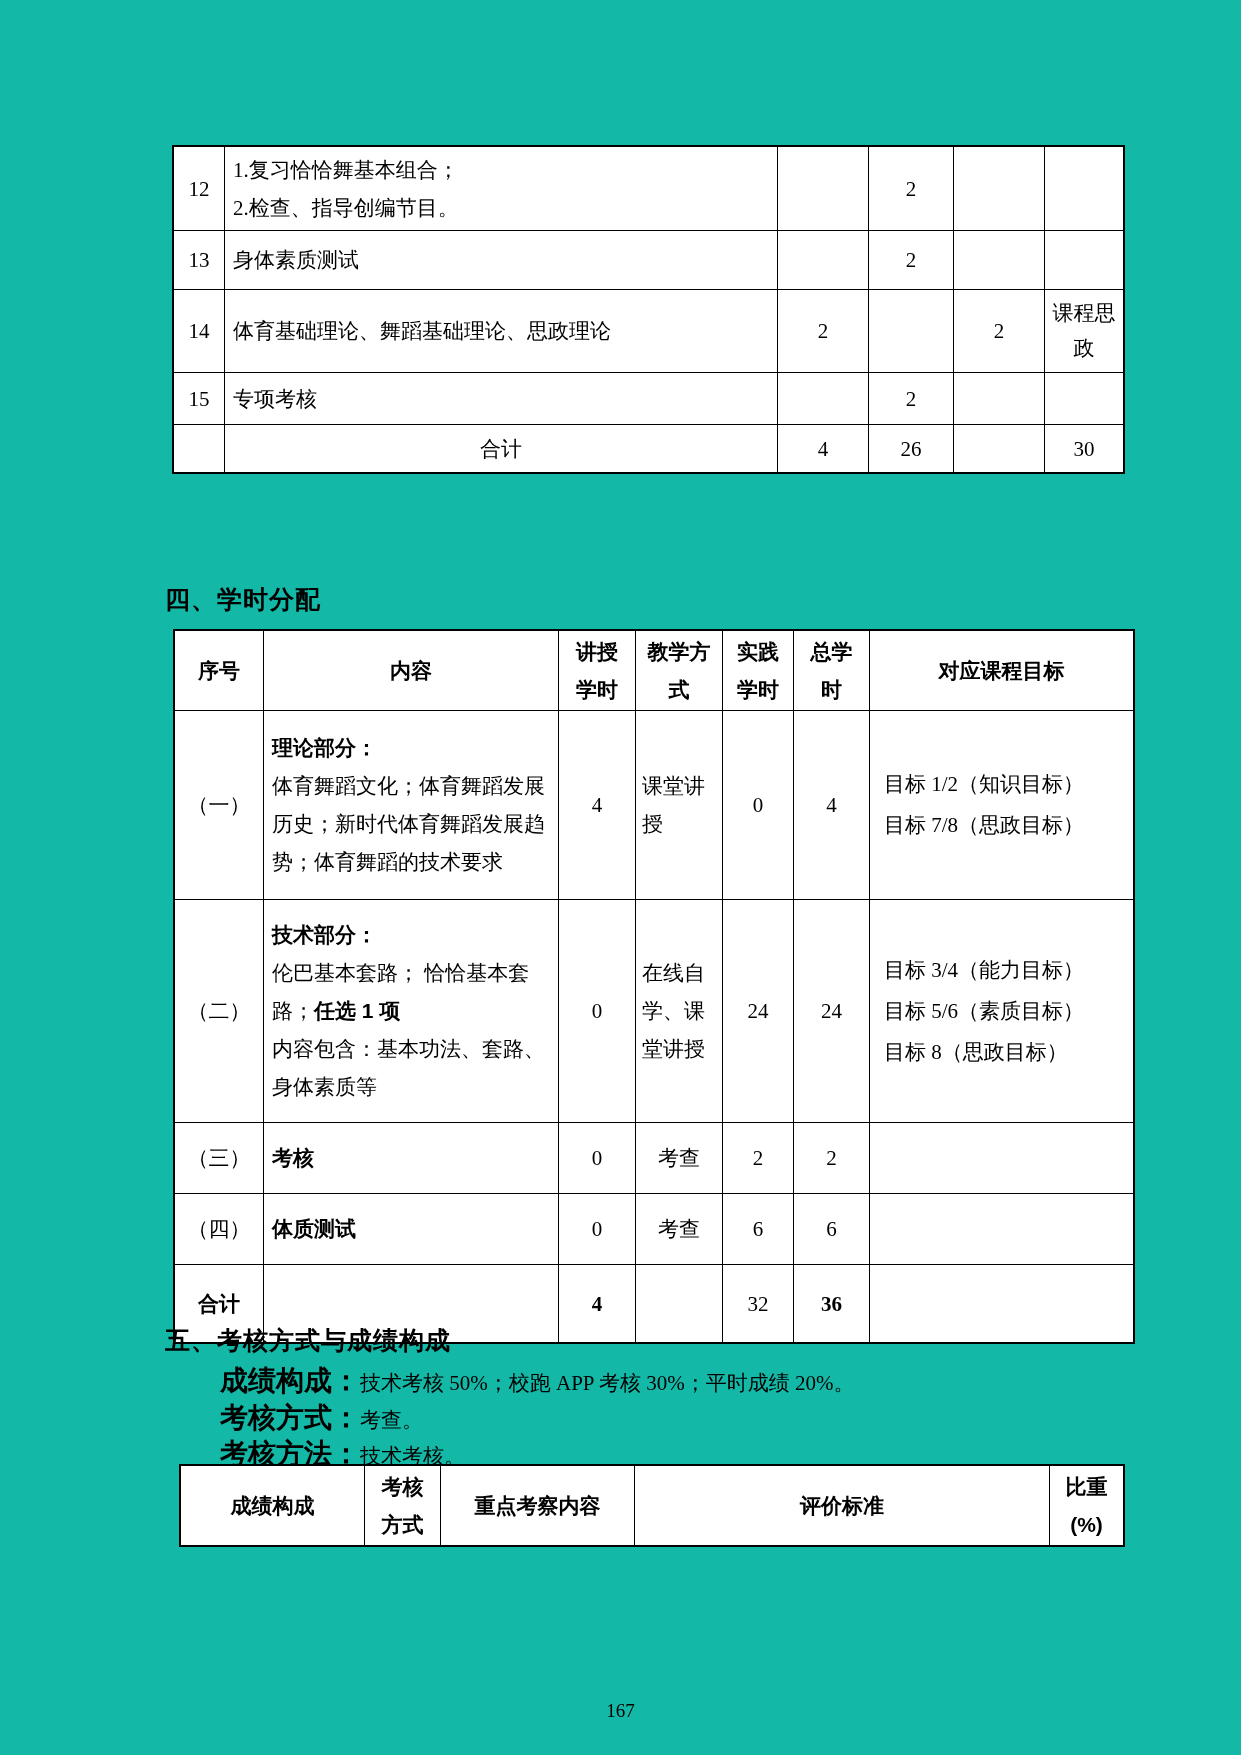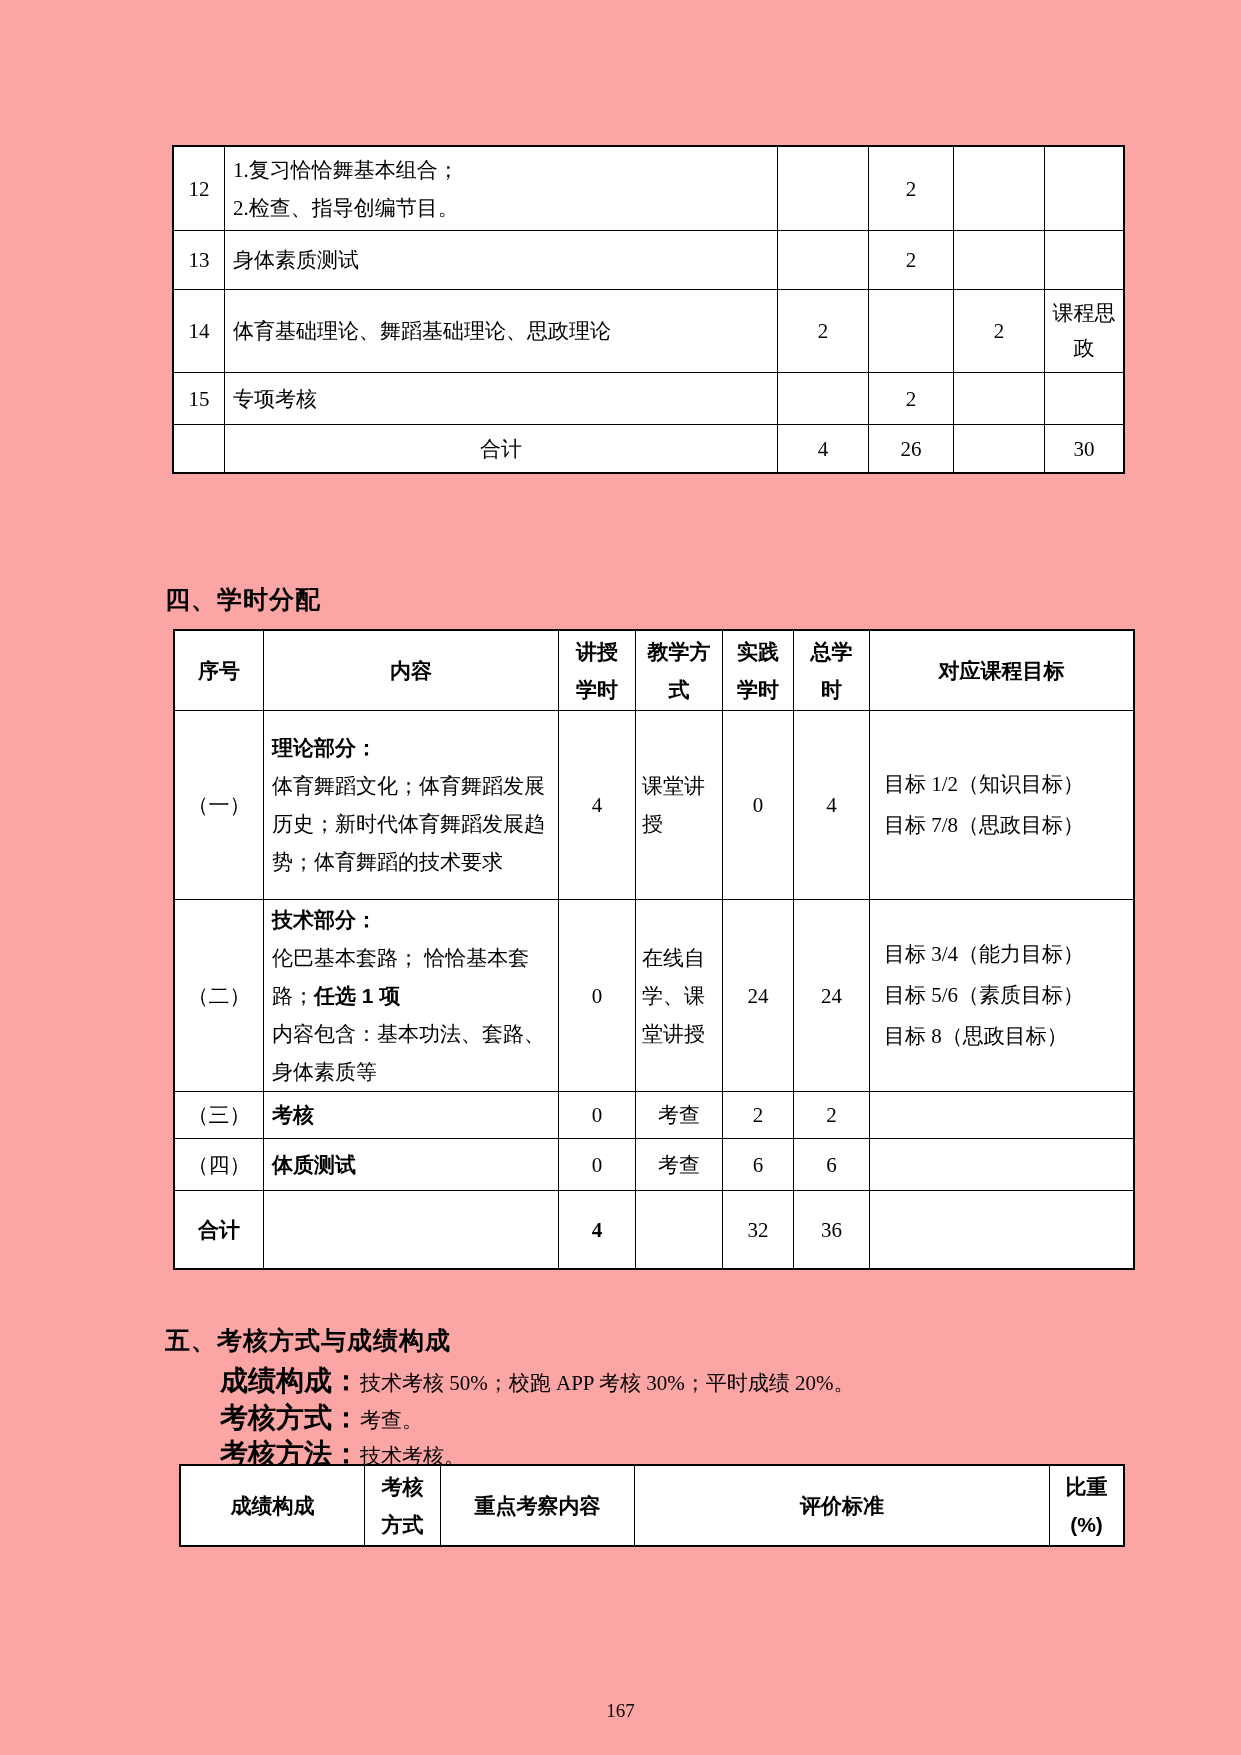--- a/index.html
+++ b/index.html
@@ -1,18 +1,18 @@
 <!DOCTYPE html>
 <html><head>
 <meta charset="utf-8">
 <style>
   * { margin:0; padding:0; box-sizing:border-box; }
   html,body { background:#e8e8e8; }
   .page {
-    position:relative; width:1241px; height:1755px; background:#fca5a5;
+    position:relative; width:1241px; height:1755px; background:#14b8a6;
     font-family:"Liberation Serif","DejaVu Serif",serif; color:#000;
     overflow:hidden; margin:0 auto;
   }
   table { border-collapse:collapse; table-layout:fixed; position:absolute; background:#fff; }
   td { border:1px solid #000; font-size:21px; vertical-align:middle; text-align:center; overflow:hidden; padding:0; }
   .outer { outline:1px solid #000; }
   .hei { font-family:"Liberation Sans","DejaVu Sans",sans-serif; font-weight:bold; }
 
   
   .t1 { left:173px; top:146px; width:950px; }
@@ -27,21 +27,21 @@
   .h-sec { position:absolute; font-size:25px; letter-spacing:1px; }
   .h4 { left:165px; top:583px; }
   .h5 { left:165px; top:1324px; }
 
   
   .t2 { left:174px; top:630px; width:959px; }
   .t2 td { line-height:38px; }
   .t2 .hrow td { white-space:pre-line; font-size:21px; }
   .t2 .rA { height:80px; } .t2 .rB { height:189px; } .t2 .rC { height:192px; }
   .t2 .rD { height:47px; } .t2 .rE { height:52px; } .t2 .rF { height:78px; }
-  .t2 td.content { text-align:left; padding:0 8px; }
+  .t2 td.content { text-align:left; padding:16px 8px; }
   .t2 td.method { text-align:left; padding:0 6px; }
   .t2 td.objectives { text-align:left; padding:0 6px 0 14px; line-height:41px; }
 
   
   .p5 { position:absolute; left:220px; font-size:21px; white-space:nowrap; }
   .p5 .lbl { font-size:28px; }
   .p5a { top:1362px; } .p5b { top:1399px; } .p5c { top:1435px; }
 
   
   .t3 { left:180px; top:1465px; width:943px; }
@@ -185,21 +185,21 @@
       <td>6</td>
       <td>6</td>
       <td></td>
     </tr>
     <tr class="rF">
       <td class="hei">合计</td>
       <td></td>
       <td style="font-weight:bold">4</td>
       <td></td>
       <td style="font-weight:normal">32</td>
-      <td style="font-weight:normal">36</td>
+      <td style="font-weight:bold">36</td>
       <td></td>
     </tr>
   </tbody>
     </table>
 
   <div class="h-sec h5 hei">五、考核方式与成绩构成</div>
 
   <div class="p5 p5a">
     <span class="lbl hei">成绩构成：</span><span>技术考核 50%；校跑 APP 考核 30%；平时成绩 20%。</span>
   </div>

